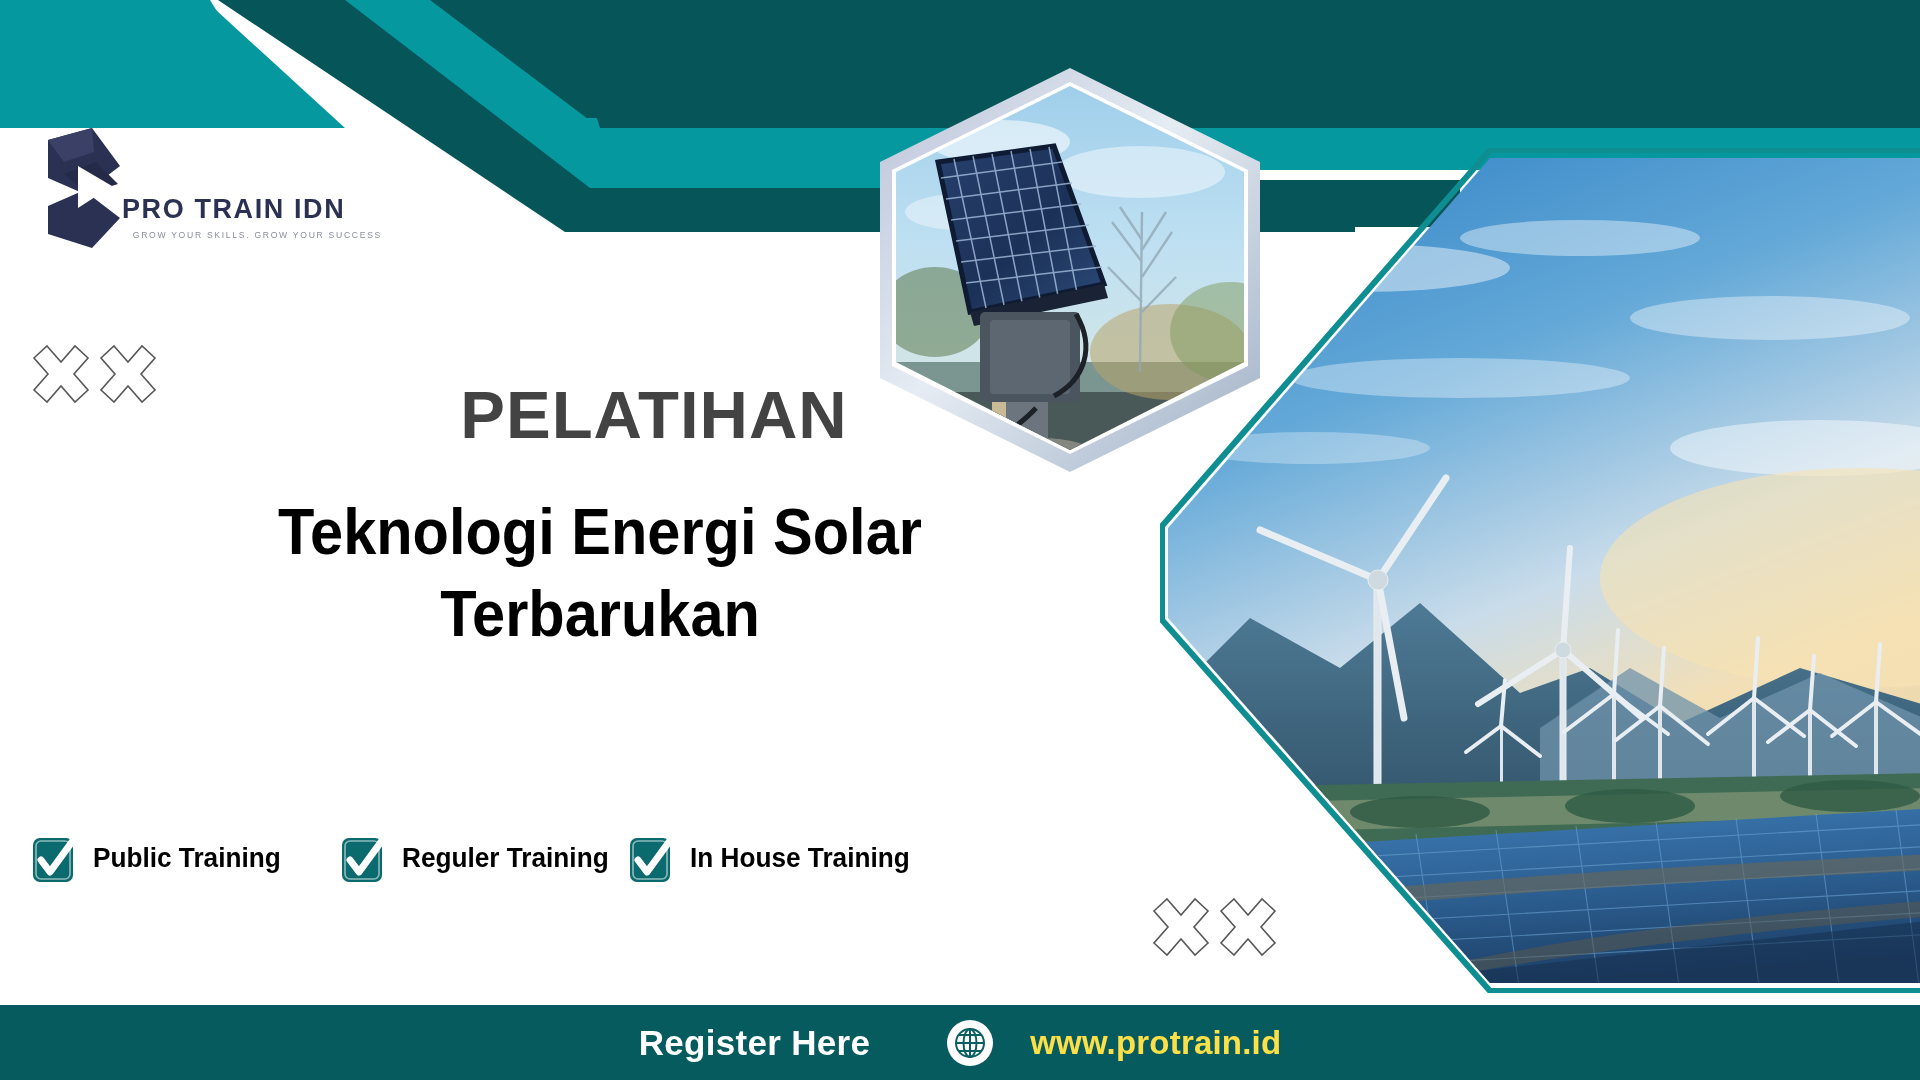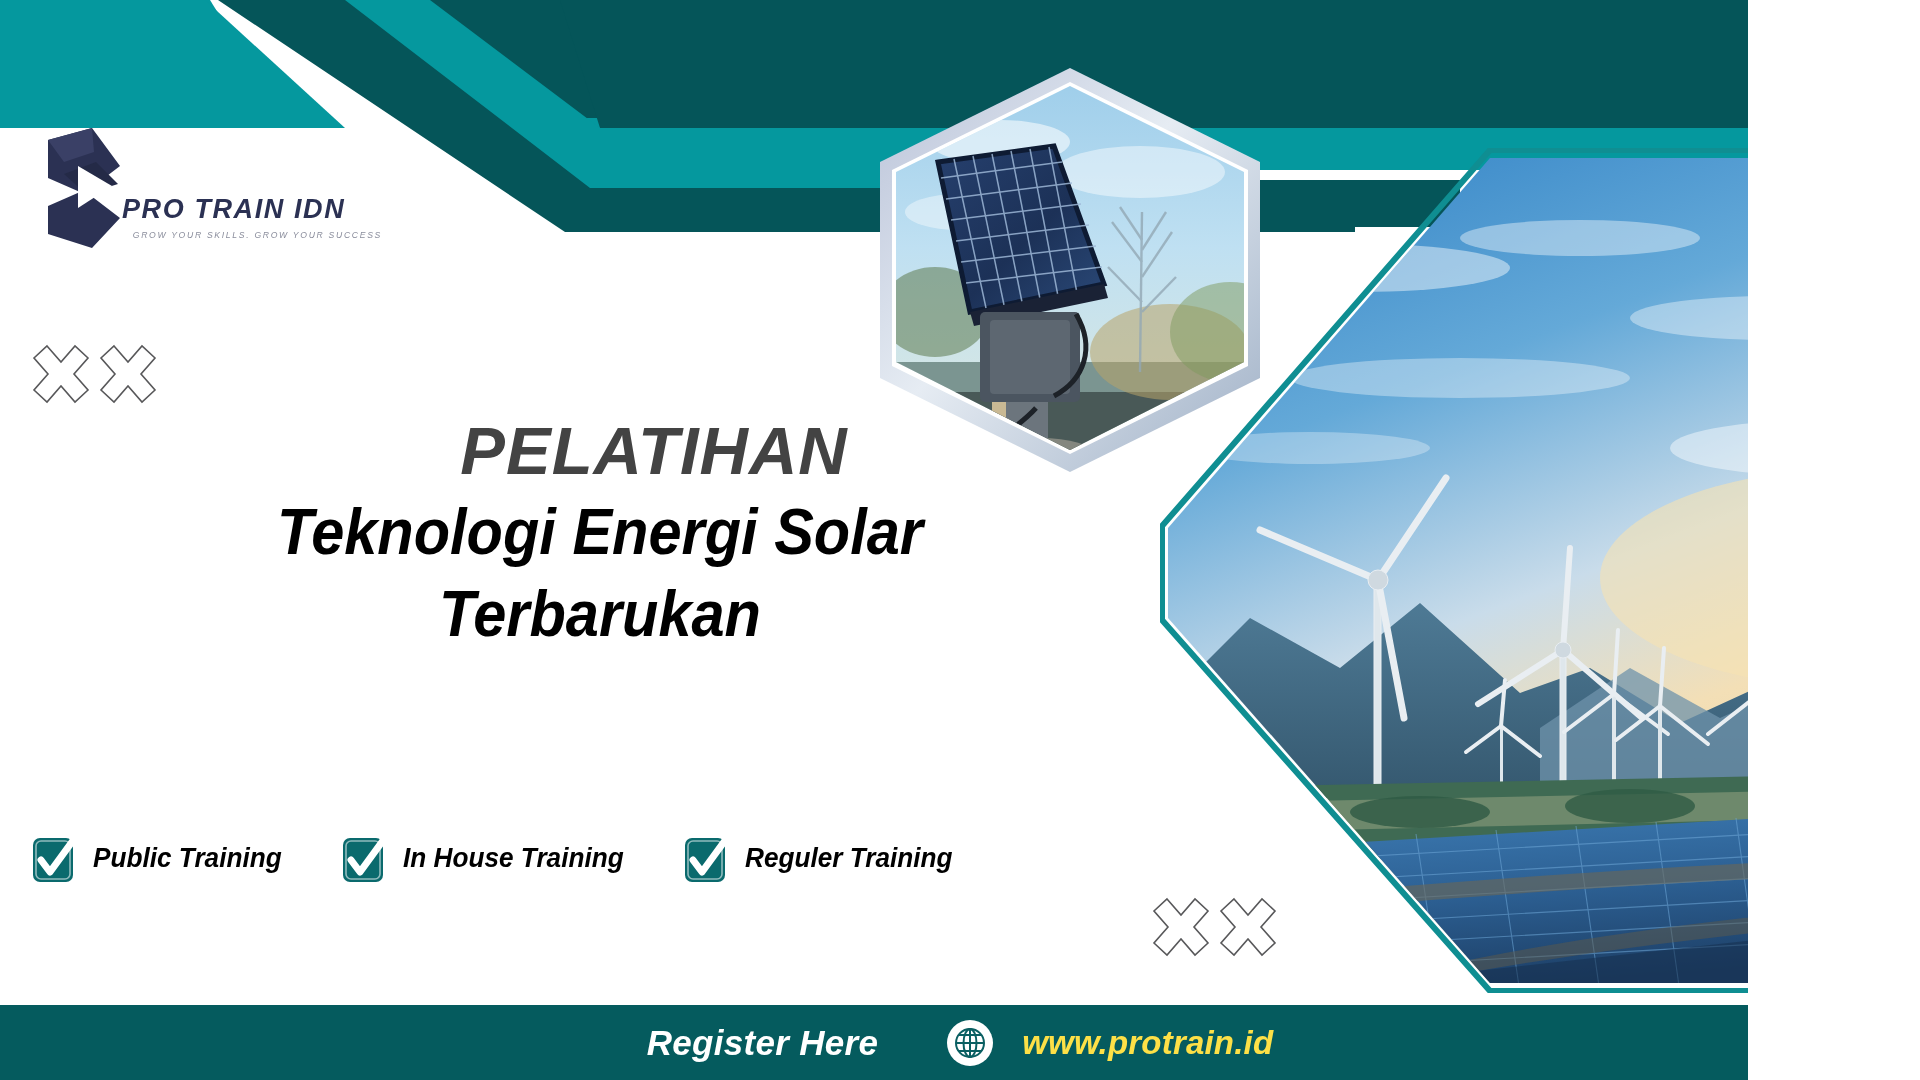--- a/index.html
+++ b/index.html
@@ -2,21 +2,21 @@
 <html><head>
 <meta charset="utf-8">
 <style>
   * { margin:0; padding:0; box-sizing:border-box; }
   html,body { width:1920px; height:1080px; overflow:hidden; }
   body {
     font-family:"Liberation Sans", sans-serif;
     background:#ffffff;
     position:relative;
   }
-  .stage { position:absolute; inset:0; width:1748px; height:1080px; background:#fff; overflow:hidden;font-style:italic; }
+  .stage { position:absolute; inset:0; width:1920px; height:1080px; background:#fff; overflow:hidden; }
 
   
   .band { position:absolute; }
   .band svg { display:block; }
 
   
   .logo-wrap { position:absolute; left:34px; top:122px; width:340px; height:150px; }
   .logo-mark { position:absolute; left:0; top:0; width:92px; height:130px; }
   .logo-text { position:absolute; left:88px; top:72px; width:260px; }
   .logo-name {
@@ -33,21 +33,20 @@
 
   
   .xdeco { position:absolute; }
 
   
   .kicker {
     position:absolute; left:394px; top:376px; width:520px;
     font-size:67px; font-weight:700; color:#434343;
     letter-spacing:1px; text-align:center;
     font-family:"Liberation Sans", sans-serif;
-    margin-top:36px;
   }
   .title {
     position:absolute; left:150px; top:492px; width:900px;
     font-size:64px; font-weight:700; color:#000;
     line-height:1.28; text-align:center;
     font-family:"Liberation Sans Narrow","Liberation Sans", sans-serif;
     transform:scaleX(0.93); transform-origin:center top;
   }
 
   
@@ -58,21 +57,21 @@
   .clabel {
     font-size:27px; font-weight:700; color:#000;
     margin-left:14px; white-space:nowrap;
     font-family:"Liberation Sans Narrow","Liberation Sans", sans-serif;
     transform:scaleX(0.97); transform-origin:left center;
   }
 
   
   .footer {
     position:absolute; left:0; bottom:0; width:1920px; height:75px;
-    background:#055b5e; display:flex; align-items:center; justify-content:center;
+    background:#055b5e; display:flex; align-items:center; justify-content:center;gap:8px;
   }
   .reg-text {
     font-size:35px; font-weight:700; color:#fff; letter-spacing:0.3px;
     font-family:"Liberation Sans Narrow","Liberation Sans", sans-serif;
   }
   .globe { width:48px; height:48px; margin:0 28px 0 68px; flex:none; }
   .site {
     font-size:33px; font-weight:700; color:#fde047; letter-spacing:0.2px;
     font-family:"Liberation Sans Narrow","Liberation Sans", sans-serif;
   }
@@ -397,40 +396,40 @@
       <span class="cbox">
         <svg width="49" height="52" viewBox="0 0 49 52">
           <rect x="3" y="6" width="40" height="44" rx="7" fill="#0a6a6d"></rect>
           <rect x="6" y="9" width="34" height="38" rx="5" fill="none" stroke="#ffffff" stroke-width="1.6" opacity="0.55"></rect>
           <path d="M11,28 L20,40 L47,3" fill="none" stroke="#ffffff" stroke-width="7" stroke-linecap="round" stroke-linejoin="round"></path>
         </svg>
       </span>
       <span class="clabel">Public Training</span>
     </div>
 
+    <div class="check-item" style="margin-left:12px;margin-right:0;">
+      <span class="cbox">
+        <svg width="49" height="52" viewBox="0 0 49 52">
+          <rect x="3" y="6" width="40" height="44" rx="7" fill="#0a6a6d"></rect>
+          <rect x="6" y="9" width="34" height="38" rx="5" fill="none" stroke="#ffffff" stroke-width="1.6" opacity="0.55"></rect>
+          <path d="M11,28 L20,40 L47,3" fill="none" stroke="#ffffff" stroke-width="7" stroke-linecap="round" stroke-linejoin="round"></path>
+        </svg>
+      </span>
+      <span class="clabel">Reguler Training</span>
+    </div>
+
     <div class="check-item" style="margin-left:12px;">
       <span class="cbox">
         <svg width="49" height="52" viewBox="0 0 49 52">
           <rect x="3" y="6" width="40" height="44" rx="7" fill="#0a6a6d"></rect>
           <rect x="6" y="9" width="34" height="38" rx="5" fill="none" stroke="#ffffff" stroke-width="1.6" opacity="0.55"></rect>
           <path d="M11,28 L20,40 L47,3" fill="none" stroke="#ffffff" stroke-width="7" stroke-linecap="round" stroke-linejoin="round"></path>
         </svg>
       </span>
       <span class="clabel">In House Training</span>
-    </div>
-
-    <div class="check-item" style="margin-left:12px;margin-right:0;">
-      <span class="cbox">
-        <svg width="49" height="52" viewBox="0 0 49 52">
-          <rect x="3" y="6" width="40" height="44" rx="7" fill="#0a6a6d"></rect>
-          <rect x="6" y="9" width="34" height="38" rx="5" fill="none" stroke="#ffffff" stroke-width="1.6" opacity="0.55"></rect>
-          <path d="M11,28 L20,40 L47,3" fill="none" stroke="#ffffff" stroke-width="7" stroke-linecap="round" stroke-linejoin="round"></path>
-        </svg>
-      </span>
-      <span class="clabel">Reguler Training</span>
     </div>
 
   </div>
 
   <div class="footer">
     <span class="reg-text">Register Here</span>
     <span class="globe">
       <svg width="48" height="48" viewBox="0 0 48 48">
         <circle cx="24" cy="24" r="23" fill="#ffffff"></circle>
         <g fill="none" stroke="#0a5f62" stroke-width="2">

